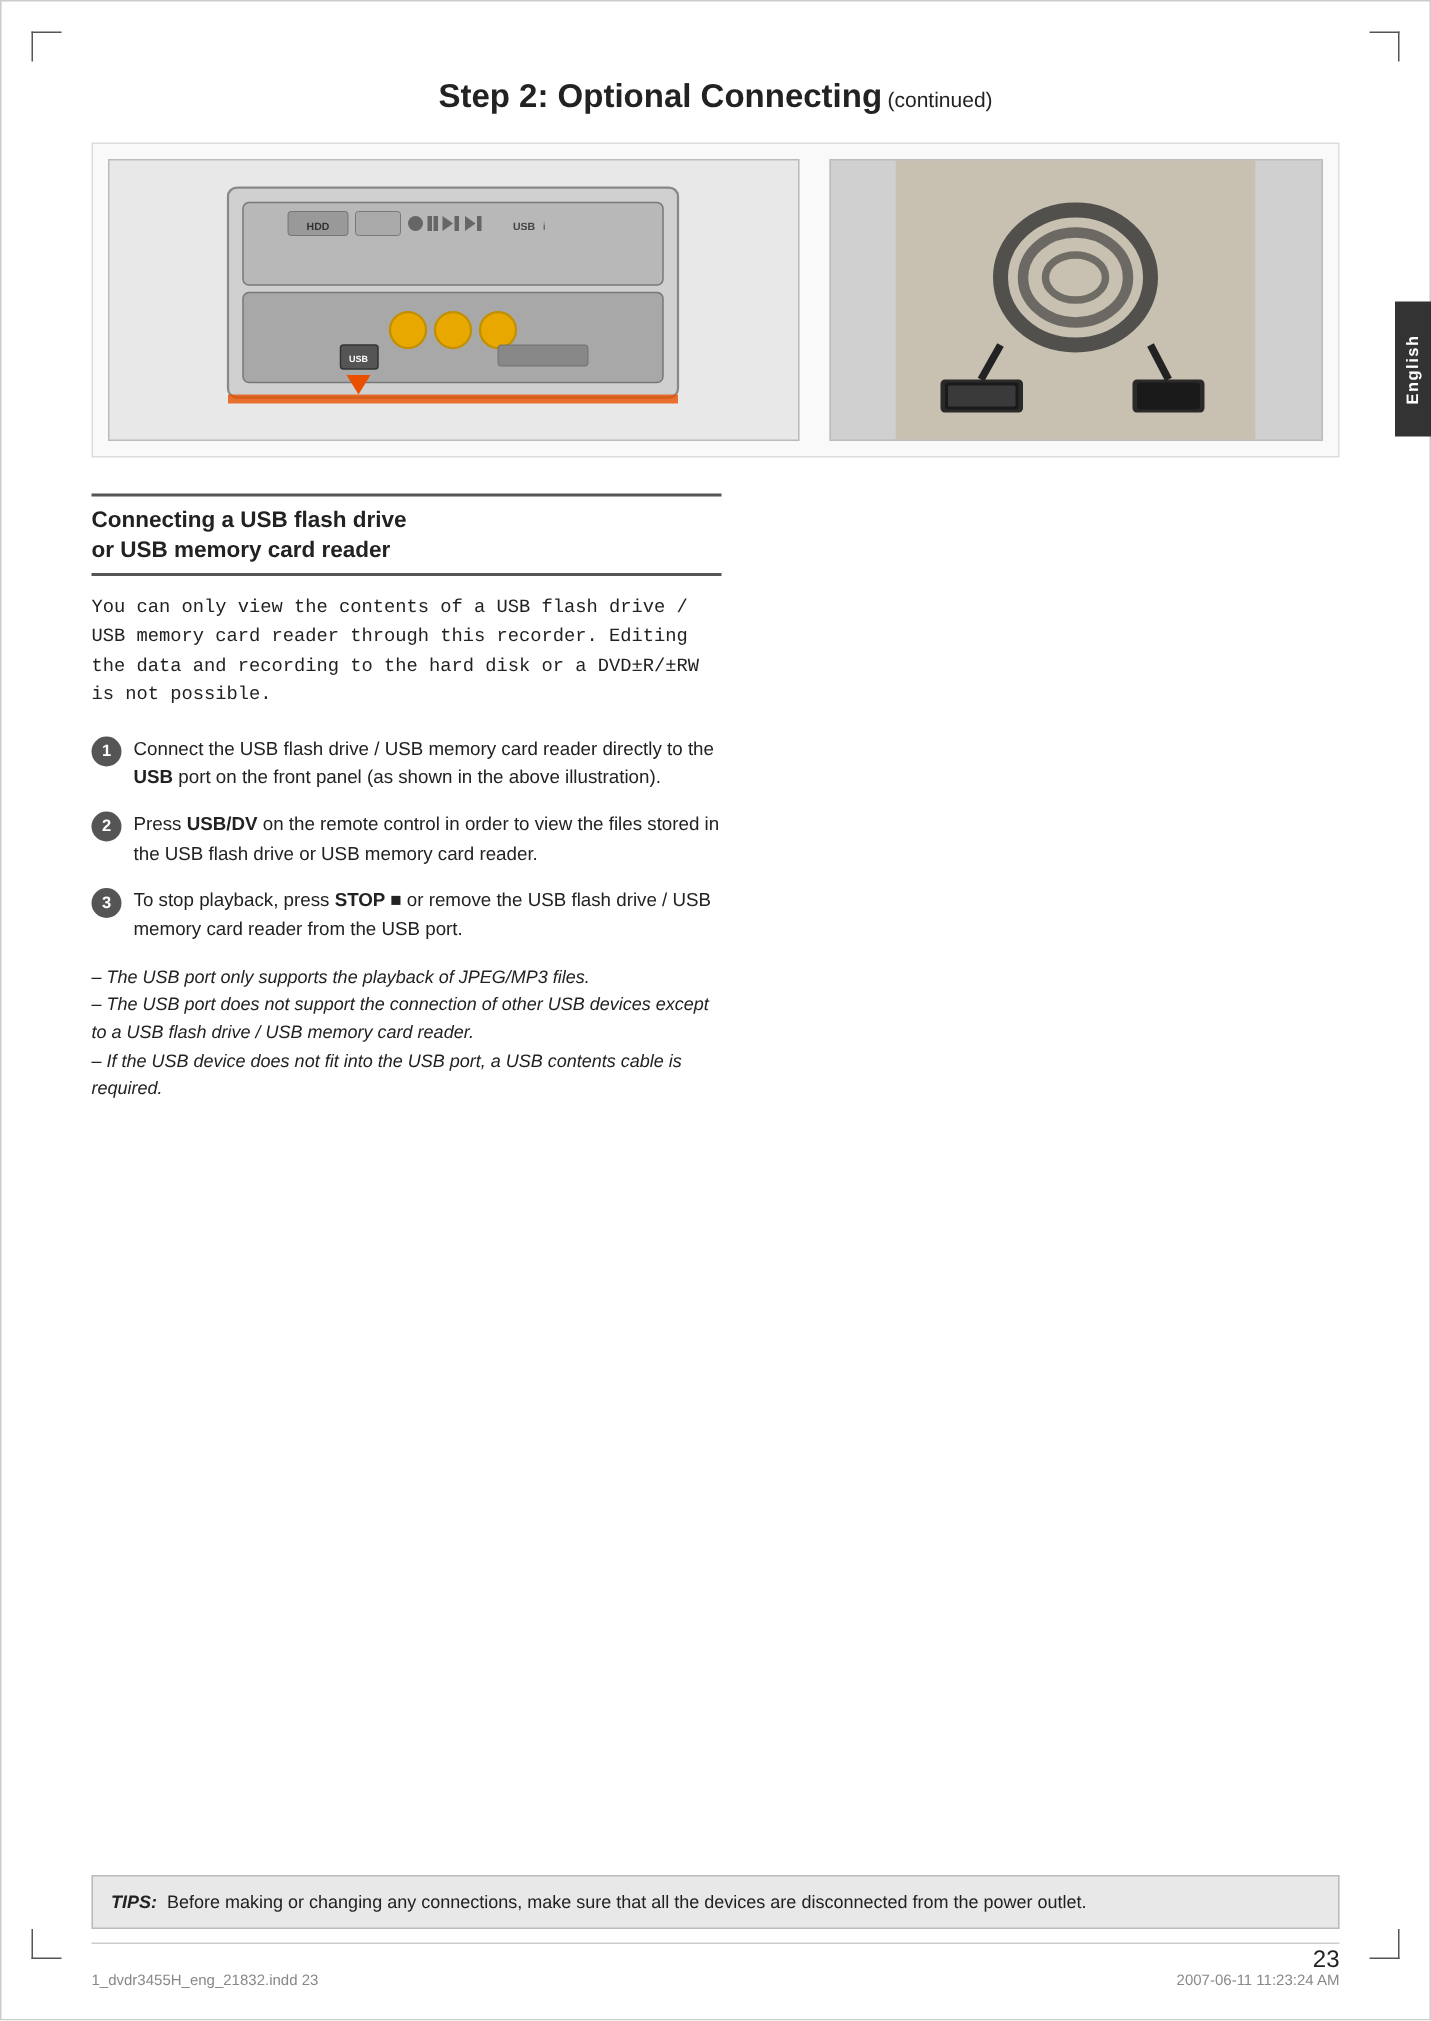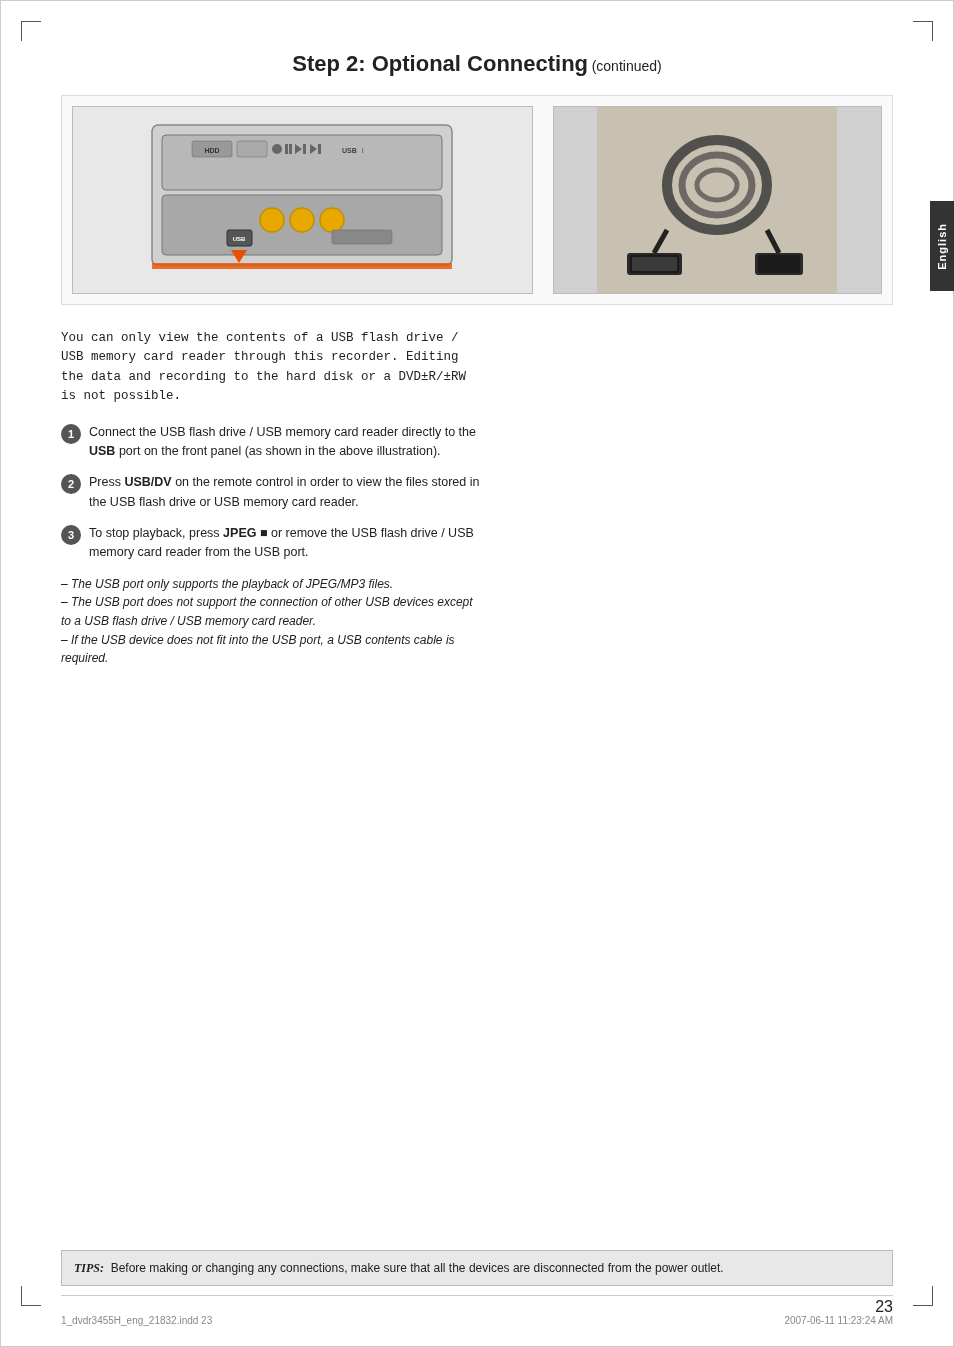--- a/index.html
+++ b/index.html
@@ -191,21 +191,20 @@
       right: 60px;
       background: #e8e8e8;
       border: 1px solid #bbb;
       padding: 8px 12px;
       font-size: 12px;
       line-height: 1.5;
     }
     .tips-box em {
       font-weight: bold;
       font-style: italic;
-      font-family: Liberation Serif, serif;
     }
 
     
     .page-number {
       position: absolute;
       bottom: 30px;
       right: 60px;
       font-size: 16px;
       font-weight: normal;
     }
@@ -314,41 +313,47 @@
 
         <line x1="70" y1="125" x2="57" y2="148" stroke="#222" stroke-width="5"></line>
         <line x1="170" y1="125" x2="182" y2="148" stroke="#222" stroke-width="5"></line>
       </svg>
     </div>
   </div>
 
   <div class="content-area">
     <div class="left-content">
 
+      <div class="section-heading">
+        <h2>
+          <span>Connecting a USB flash drive</span><br>
+          <span>or USB memory card reader</span>
+        </h2>
+      </div>
 
       <p class="intro-text">You can only view the contents of a USB flash drive / USB memory card reader through this recorder. Editing the data and recording to the hard disk or a DVD±R/±RW is not possible.</p>
 
       <div class="step">
         <div class="step-num">1</div>
         <div class="step-text">
           Connect the USB flash drive / USB memory card reader directly to the <strong>USB</strong> port on the front panel (as shown in the above illustration).
         </div>
       </div>
 
       <div class="step">
         <div class="step-num">2</div>
         <div class="step-text">
           Press <strong>USB/DV</strong> on the remote control in order to view the files stored in the USB flash drive or USB memory card reader.
         </div>
       </div>
 
       <div class="step">
         <div class="step-num">3</div>
         <div class="step-text">
-          To stop playback, press <strong>JPEG ■</strong> or remove the USB flash drive / USB memory card reader from the USB port.
+          To stop playback, press <strong>STOP ■</strong> or remove the USB flash drive / USB memory card reader from the USB port.
         </div>
       </div>
 
       <div class="helpful-hints">
         <p>– The USB port only supports the playback of JPEG/MP3 files.</p>
         <p>– The USB port does not support the connection of other USB devices except to a USB flash drive / USB memory card reader.</p>
         <p>– If the USB device does not fit into the USB port, a USB contents cable is required.</p>
       </div>
 
     </div>

